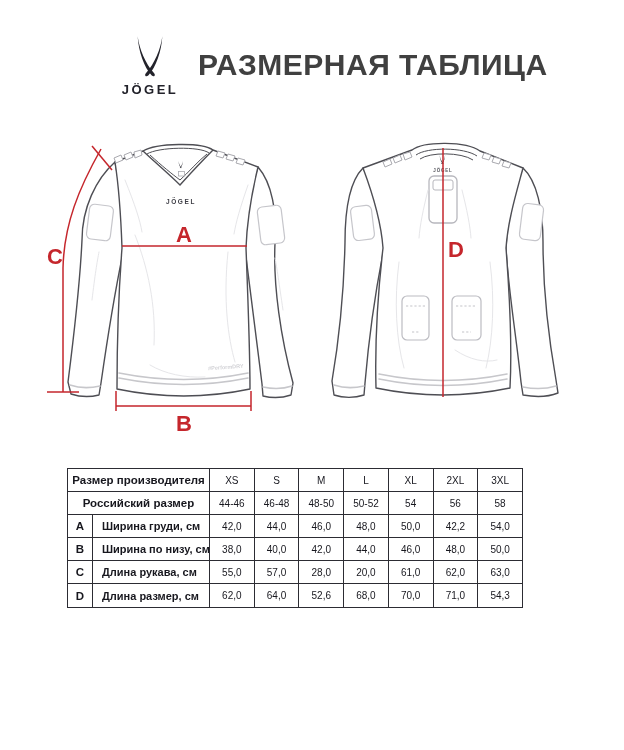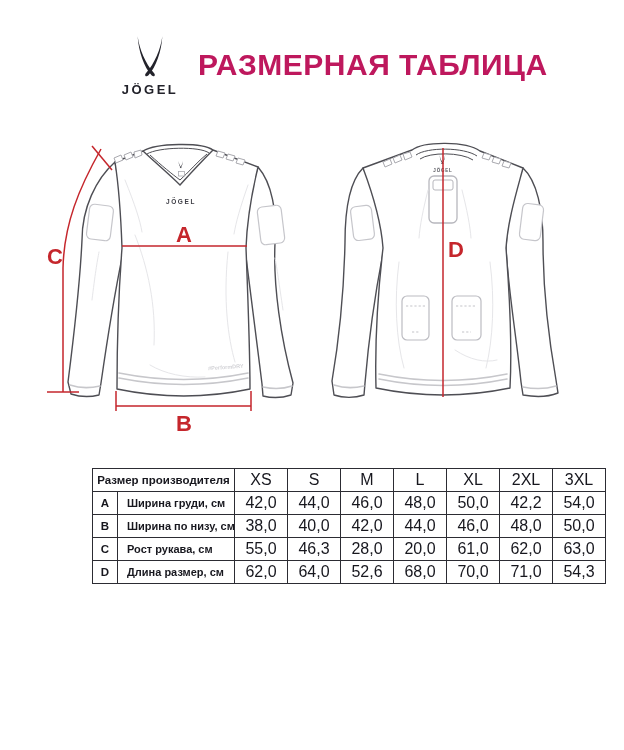--- a/index.html
+++ b/index.html
@@ -8,54 +8,54 @@
     width:624px; height:750px;
     font-family:"Liberation Sans", sans-serif;
     color:#1d1d24;
   }
   .page { position:relative; width:624px; height:750px; background:#fff; overflow:hidden; }
 
   
   .brand { position:absolute; left:118px; top:36px; width:64px; text-align:center; }
   .brand svg { display:block; margin:0 auto; }
   .brand-name { margin-top:4px; font-size:13px; font-weight:bold; letter-spacing:2.5px; color:#22222a; }
-  .title { position:absolute; left:198px; top:48px; font-size:30px; font-weight:bold; letter-spacing:0.5px; color:#be185d; white-space:nowrap;text-align:center; }
+  .title { position:absolute; left:198px; top:48px; font-size:30px; font-weight:bold; letter-spacing:0.5px; color:#404040; white-space:nowrap;text-align:center; }
 
   
   .diagram { position:absolute; left:0; top:0; width:624px; height:460px; font-family:"Liberation Sans", sans-serif; }
   .outline { fill:#ffffff; stroke:#4e4e54; stroke-width:1.4; stroke-linejoin:round; }
   .thin    { fill:none; stroke:#4e4e54; stroke-width:1; }
   .lite    { fill:none; stroke:#c7c7cb; stroke-width:1.6; stroke-linecap:round; }
   .crease  { fill:none; stroke:#e6e6e9; stroke-width:1; stroke-linecap:round; }
   .patch   { fill:#ffffff; stroke:#c6c6cb; stroke-width:1.2; }
   .panel   { fill:#ffffff; stroke:#b7b7bd; stroke-width:1.3; }
   .stitch  { fill:none; stroke:#bcbcc2; stroke-width:0.9; stroke-dasharray:2.2,2; }
   .stripe  { fill:#ffffff; stroke:#a9a9af; stroke-width:1; }
   .red     { fill:none; stroke:#c5262c; stroke-width:1.5; }
   .redlbl  { fill:#c5262c; font-size:22px; font-weight:bold; }
   .microtxt{ fill:#3c3c44; font-size:6.5px; font-weight:bold; letter-spacing:1.6px; }
   .nanotxt { fill:#55555c; font-size:4.5px; font-weight:bold; letter-spacing:0.8px; }
   .fainttxt{ fill:#d3d3d7; font-size:5.5px; font-weight:bold; }
 
   
   .size-table {
-    position:absolute; left:92px; top:468px; width:514px;
+    position:absolute; left:67px; top:468px; width:456px;
     border-collapse:collapse; table-layout:fixed;
     font-size:11px; color:#17171e;
   }
   .size-table th, .size-table td {
     border:1.4px solid #2c2c33;
     height:23.1px; padding:0;
     text-align:center; vertical-align:middle;
     font-weight:normal; overflow:hidden; white-space:nowrap;
   }
   .size-table th.group  { font-weight:bold; font-size:11.5px; }
   .size-table th.letter { font-weight:bold; font-size:11.5px; }
   .size-table th.rowlabel { font-weight:bold; text-align:left; padding-left:9px; font-size:11px; }
-  .size-table td.val { font-size:16px; }
+  .size-table td.val { font-size:10px; }
 </style>
 </head>
 <body>
 
 <div class="page">
 
   <div class="brand">
     <svg width="30" height="42" viewBox="0 0 34 47" aria-hidden="true">
       <g id="jogel-bird" fill="#23232b">
         <path d="M3,0 C5,15 12,31 21,41 C24,44 22,46.5 19,44.5 C10,35 4,17 3,0 Z"></path>
@@ -192,20 +192,30 @@
     <tbody>
       <tr>
         <th class="group" colspan="2">Размер производителя</th>
         <td class="val">XS</td>
         <td class="val">S</td>
         <td class="val">M</td>
         <td class="val">L</td>
         <td class="val">XL</td>
         <td class="val">2XL</td>
         <td class="val">3XL</td>
+      </tr>
+      <tr>
+        <th class="group" colspan="2">Российский размер</th>
+        <td class="val">44-46</td>
+        <td class="val">46-48</td>
+        <td class="val">48-50</td>
+        <td class="val">50-52</td>
+        <td class="val">54</td>
+        <td class="val">56</td>
+        <td class="val">58</td>
       </tr>
       <tr>
         <th class="letter">A</th>
         <th class="rowlabel">Ширина груди, см</th>
         <td class="val">42,0</td>
         <td class="val">44,0</td>
         <td class="val">46,0</td>
         <td class="val">48,0</td>
         <td class="val">50,0</td>
         <td class="val">42,2</td>
@@ -217,23 +227,23 @@
         <td class="val">38,0</td>
         <td class="val">40,0</td>
         <td class="val">42,0</td>
         <td class="val">44,0</td>
         <td class="val">46,0</td>
         <td class="val">48,0</td>
         <td class="val">50,0</td>
       </tr>
       <tr>
         <th class="letter">C</th>
-        <th class="rowlabel">Рост рукава, см</th>
+        <th class="rowlabel">Длина рукава, см</th>
         <td class="val">55,0</td>
-        <td class="val">46,3</td>
+        <td class="val">57,0</td>
         <td class="val">28,0</td>
         <td class="val">20,0</td>
         <td class="val">61,0</td>
         <td class="val">62,0</td>
         <td class="val">63,0</td>
       </tr>
       <tr>
         <th class="letter">D</th>
         <th class="rowlabel">Длина размер, см</th>
         <td class="val">62,0</td>

